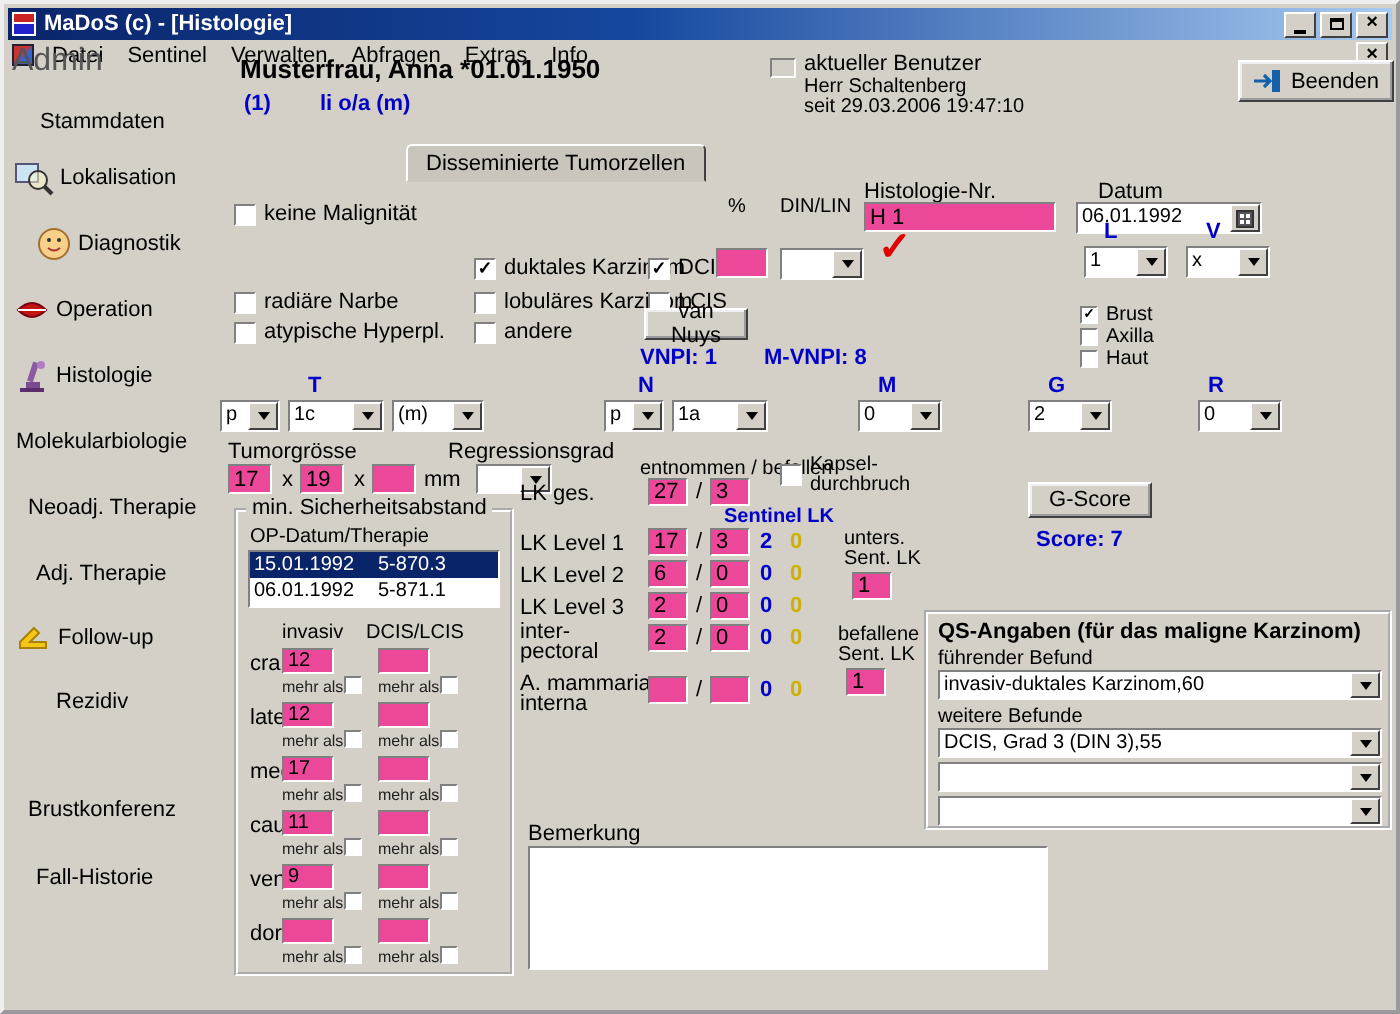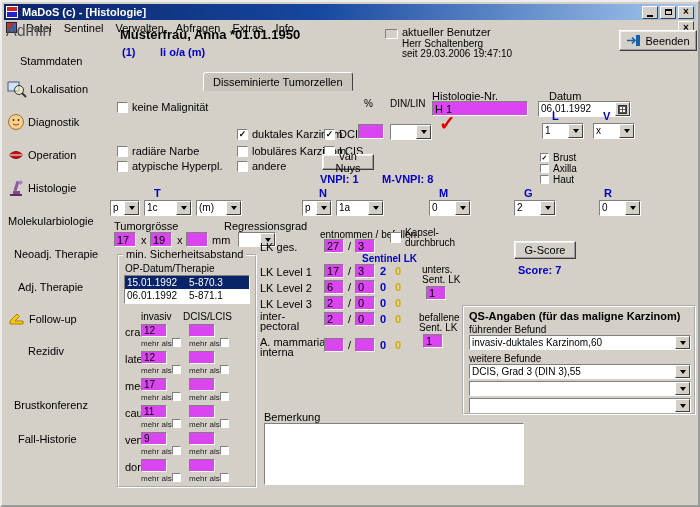--- a/index.html
+++ b/index.html
@@ -33,21 +33,21 @@
   
   .lbl{position:absolute;white-space:nowrap}
   .small{font-size:10px}
   .tiny-lbl{font-size:8px;color:#222}
   .blue{color:#0000c8;font-weight:bold}
   .btn{background:#d4d0c8;border:1px solid;border-color:#fff #404040 #404040 #fff;
     box-shadow:inset -1px -1px 0 #9a9a9a,inset 1px 1px 0 #efefef;
     display:inline-flex;align-items:center;justify-content:center;cursor:pointer;
     font-family:"Liberation Sans",sans-serif;font-size:11px;position:absolute}
   .sunken{border:1px solid;border-color:#808080 #fff #fff #808080}
-  .field{position:absolute;background:#d946ef;padding:0 2px;height:15px;
+  .field{position:absolute;background:#ec4899;padding:0 2px;height:15px;
     font:11px "Liberation Sans",sans-serif}
   input.field{outline:none}
   .combo{position:absolute;background:#fff;display:flex;align-items:stretch;height:16px}
   .combo .val{flex:1;padding:0 2px;line-height:13px;overflow:hidden;white-space:nowrap;font-size:10px}
   .combo .drop{width:15px;background:#d4d0c8;border:1px solid;
     border-color:#fff #404040 #404040 #fff;display:flex;align-items:center;
     justify-content:center;cursor:pointer}
   .arr{width:0;height:0;border-left:3px solid transparent;
     border-right:3px solid transparent;border-top:4px solid #000}
   .calgrid{width:9px;height:9px;background-color:#fff;border:1px solid #333;
@@ -125,21 +125,21 @@
       <span>Stammdaten</span>
     </div>
   <div class="side-item" style="top:76px;padding-left:5px">
     <svg class="side-icon" width="20" height="18" viewBox="0 0 20 18">
         <rect x="1" y="2" width="11" height="9" fill="#cde4f5" stroke="#557"></rect>
         <circle cx="12" cy="10" r="4.5" fill="rgba(255,255,200,.5)" stroke="#333"></circle>
         <line x1="15" y1="13" x2="19" y2="17" stroke="#333" stroke-width="2"></line>
       </svg>
     <span>Lokalisation</span>
   </div>
-  <div class="side-item" style="top:109px;padding-left:5px">
+  <div class="side-item" style="top:109px;padding-left:16px">
     <svg class="side-icon" width="18" height="18" viewBox="0 0 18 18">
         <circle cx="9" cy="9" r="7.5" fill="#f7d08a" stroke="#a07030"></circle>
         <circle cx="6.5" cy="7" r="1" fill="#333"></circle>
         <circle cx="11.5" cy="7" r="1" fill="#333"></circle>
         <path d="M6 11 Q9 13.5 12 11" stroke="#a33" fill="none"></path>
       </svg>
     <span>Diagnostik</span>
   </div>
   <div class="side-item" style="top:142px;padding-left:5px">
     <svg class="side-icon" width="18" height="16" viewBox="0 0 18 16">

